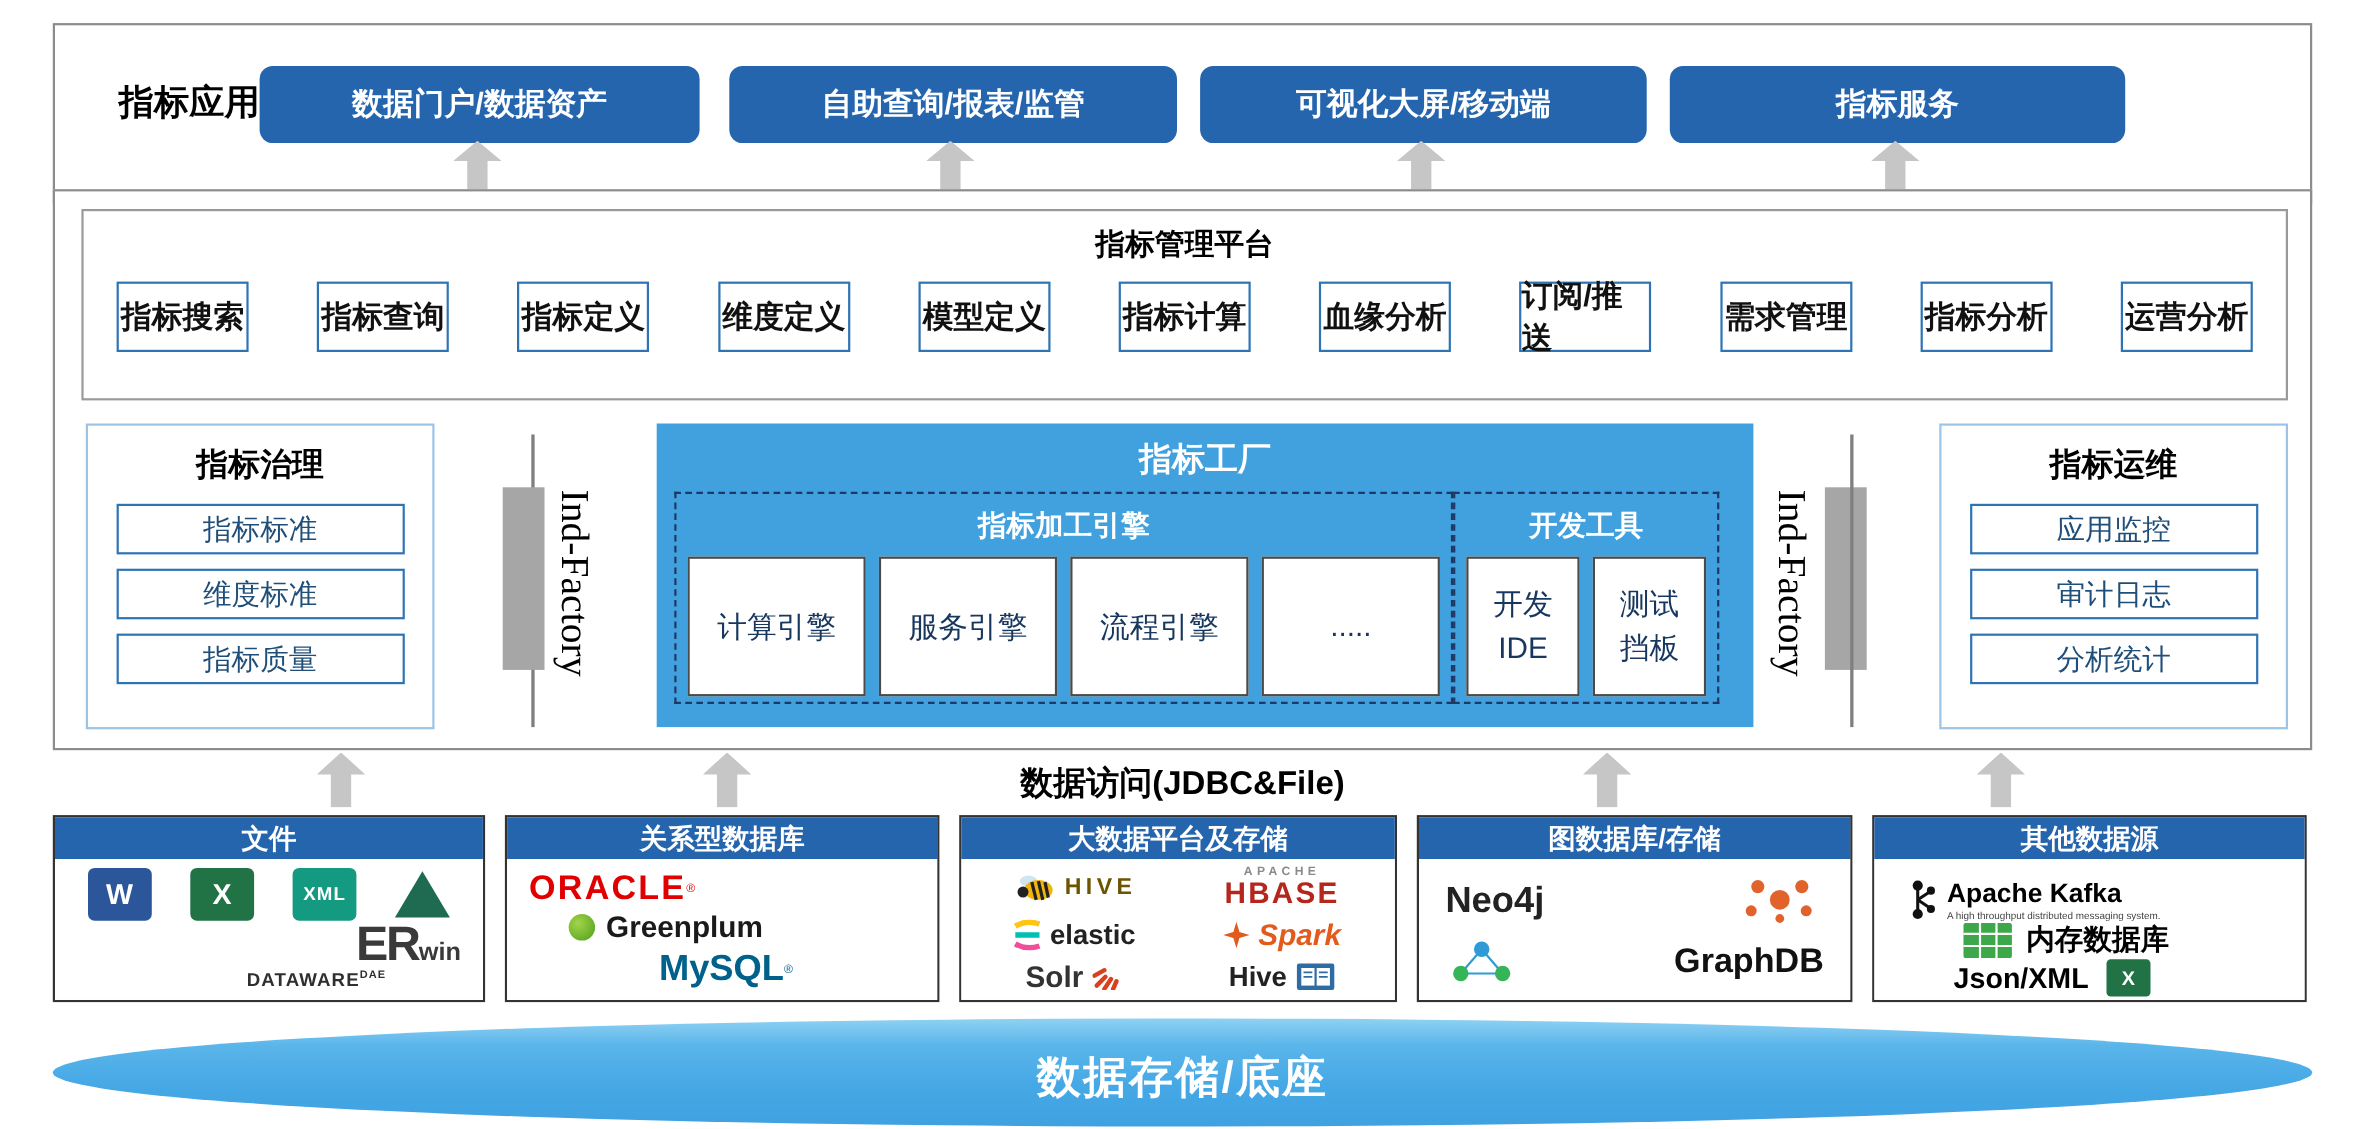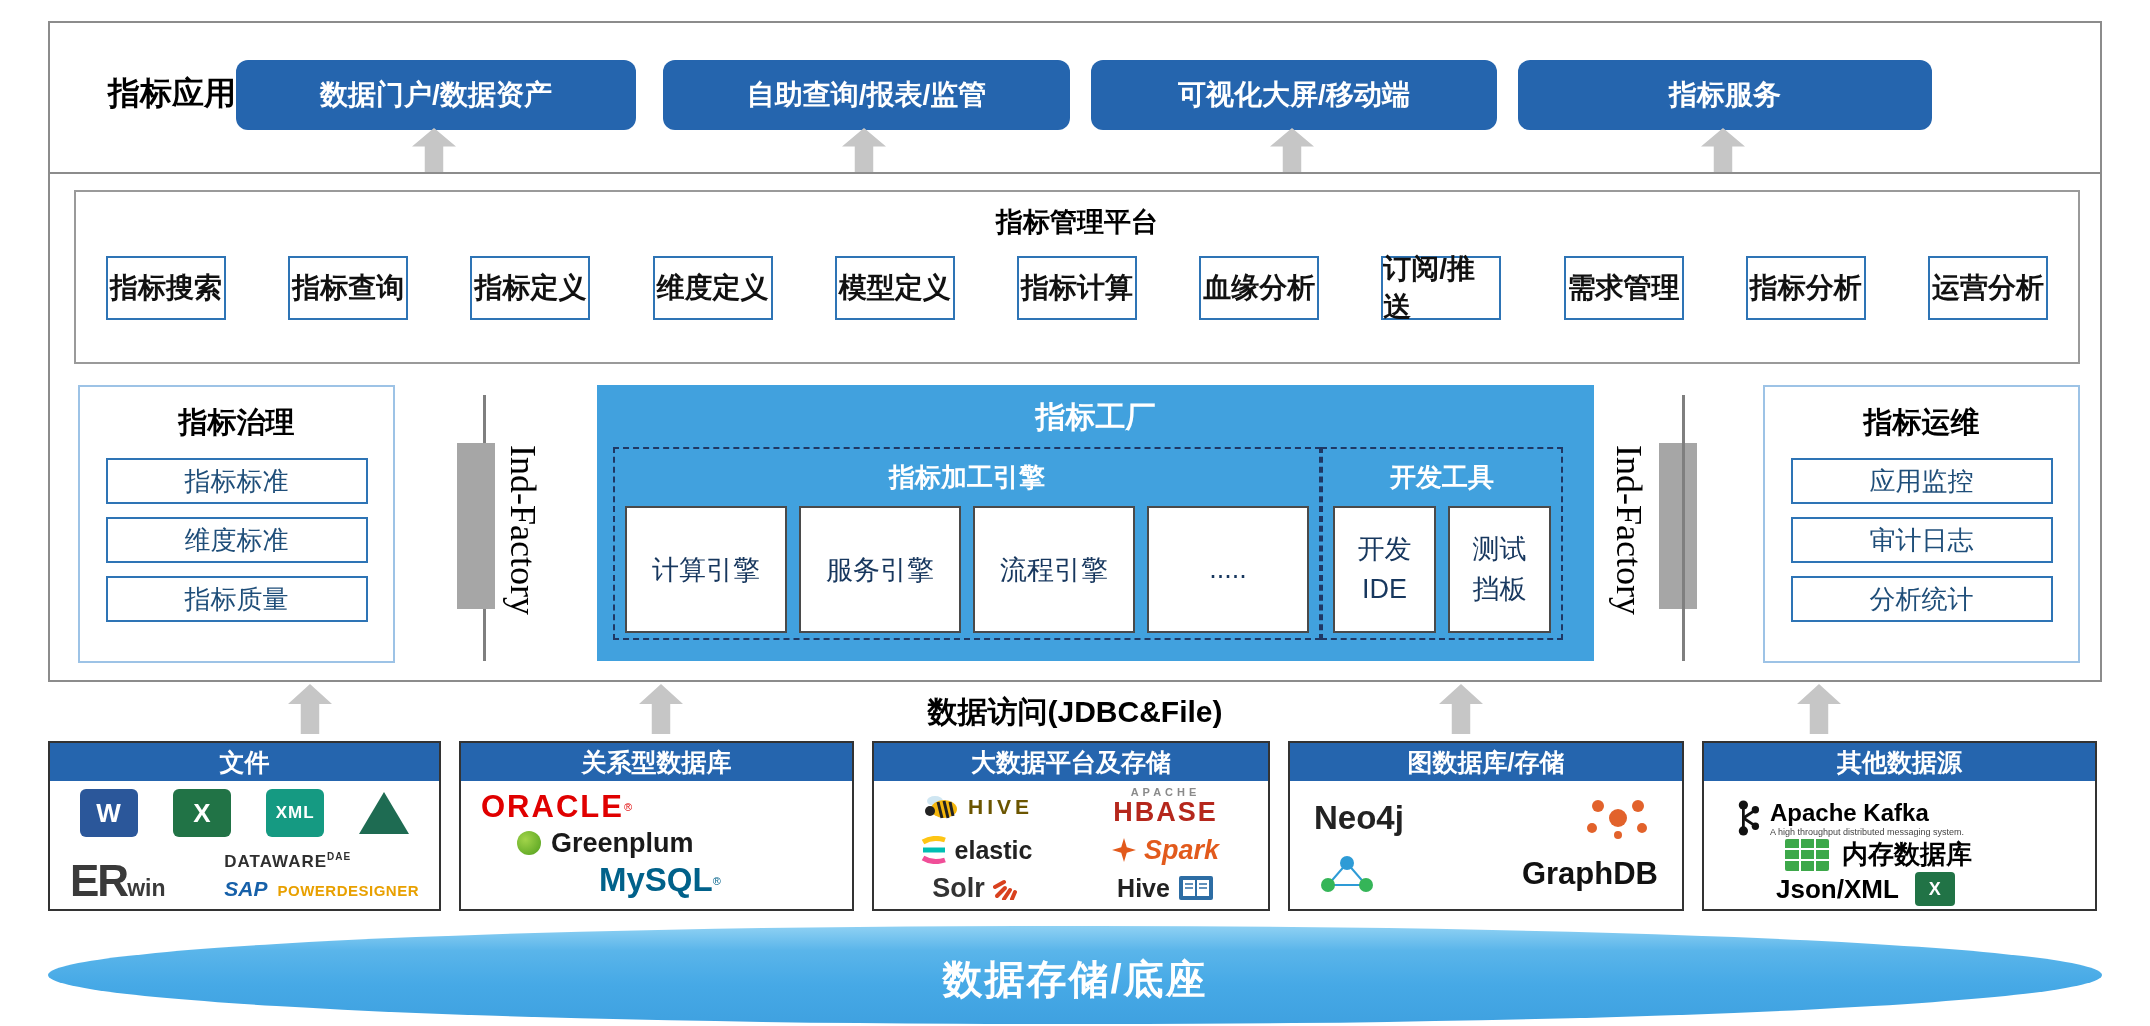--- a/index.html
+++ b/index.html
@@ -69,21 +69,21 @@
   
   .files-body { padding:8px 12px 6px; display:flex; flex-direction:column; justify-content:space-between; height:128px; }
   .files-row1 { display:flex; align-items:center; justify-content:space-around; }
   .doc-icon { width:58px; height:48px; border-radius:6px; color:#fff; font-weight:bold;
               display:flex; align-items:center; justify-content:center; }
   .word-bg { background:#2B579A; font-size:26px; }
   .excel-bg { background:#217346; font-size:26px; }
   .xml-bg { background:#159A82; font-size:17px; letter-spacing:1px; }
   .tri { width:0; height:0; border-left:25px solid transparent; border-right:25px solid transparent;
          border-bottom:42px solid #1E6B52; }
-  .files-row2 { display:flex; align-items:flex-end; justify-content:space-between; padding:0 8px; }
+  .files-row2 { display:flex; align-items:flex-end; justify-content:space-between; padding:0 8px;flex-direction:column; }
   .er { font-size:44px; font-weight:800; color:#3A3A3A; letter-spacing:-2px; line-height:1; }
   .win { font-size:23px; font-weight:700; color:#3A3A3A; }
   .dw-stack { display:flex; flex-direction:column; align-items:flex-start; gap:5px; padding-bottom:2px; }
   .dataware { font-size:17px; font-weight:bold; color:#2F2F2F; letter-spacing:1px; }
   .dataware sup { font-size:10px; }
   .sap { font-size:21px; font-weight:800; font-style:italic; color:#1660A9; margin-right:10px; }
   .pd { font-size:15px; font-weight:800; color:#E8A000; letter-spacing:0.5px; }
 
   
   .rdbms-body { padding:8px 20px 10px; display:flex; flex-direction:column; justify-content:space-between; height:128px; }

